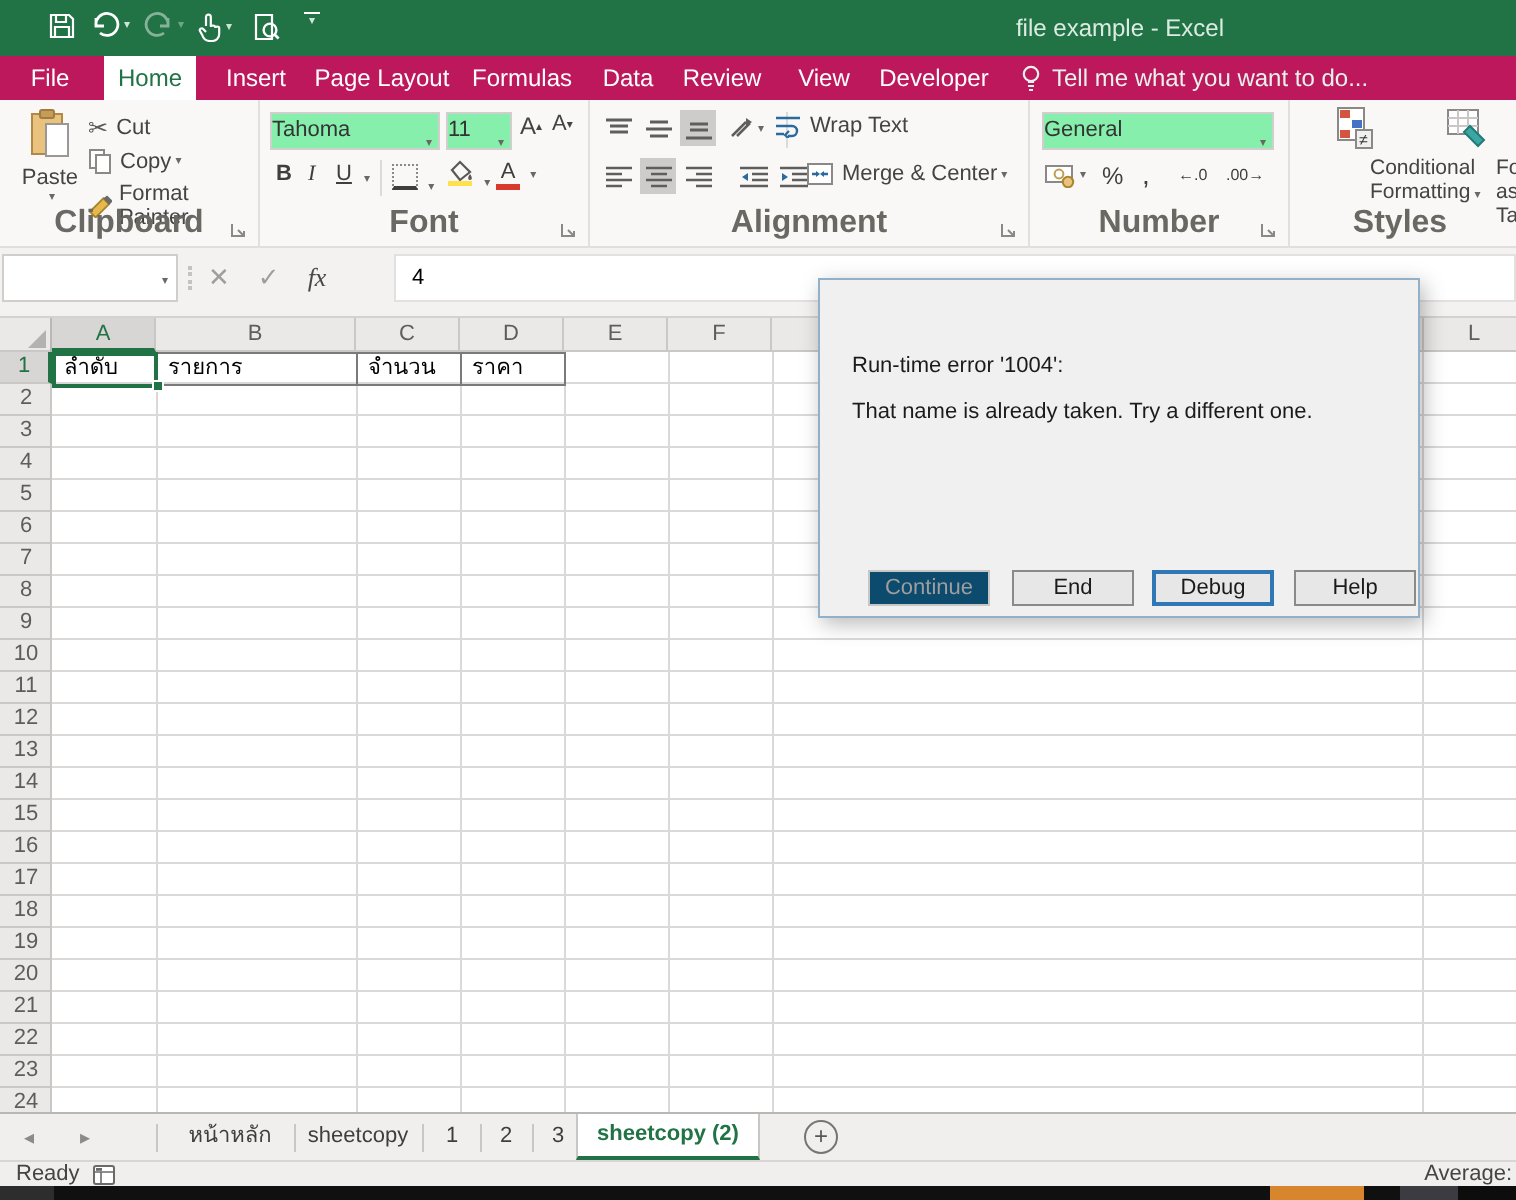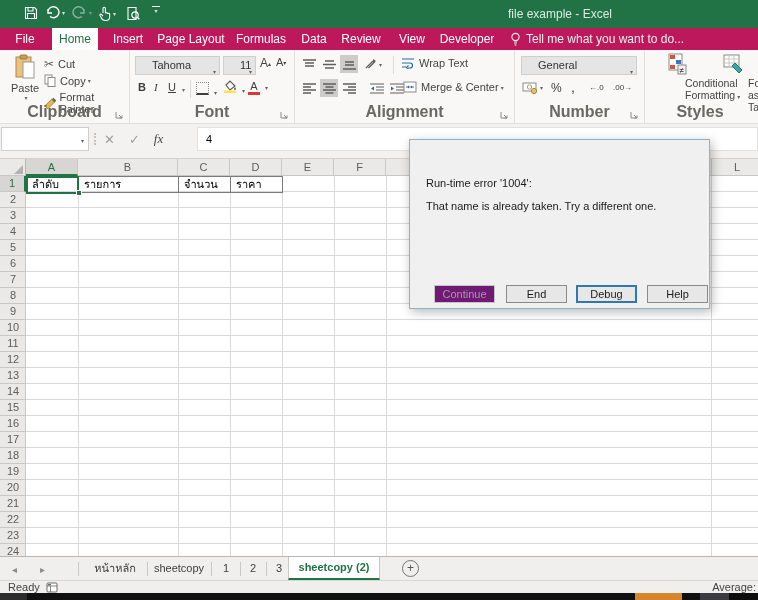--- a/index.html
+++ b/index.html
@@ -20,21 +20,21 @@
   #tellme { position:absolute; top:0; height:22px; line-height:22px; color:#e8f2ec; font-size:12px; }
 
   
   #ribbon { position:absolute; left:0; top:50px; width:758px; height:74px; background:#f9f8f7; border-bottom:1px solid #e1dfdd; }
   .grp { position:absolute; top:0; height:74px; border-right:1px solid #e2e0de; }
   .grp-label { position:absolute; bottom:3px; left:0; right:0; text-align:center; font-size:16px; color:#6a6862;font-weight:bold; }
   .launcher { position:absolute; bottom:4px; width:9px; height:9px; }
   .launcher svg { display:block; }
   .btn-lbl { font-size:11px; color:#444; }
   .dd { font-size:6px; color:#6a6862; margin-left:2px; }
-  .combo { position:absolute; background:#e5e5e5; border:1px solid #d1cfcd; height:19px; line-height:17px; padding-left:16px; color:#333; }
+  .combo { position:absolute; background:#86efac; border:1px solid #d1cfcd; height:19px; line-height:17px; padding-left:0; color:#333; }
   .combo .dd { position:absolute; right:3px; top:7px; }
   .ic-row { position:absolute; display:flex; align-items:center; }
   .sel { background:#cdcccb; }
   .alnbox { width:18px; height:18px; display:flex; align-items:center; justify-content:center; margin-right:2px; }
   .fmtbtn { position:absolute; display:flex; align-items:center; justify-content:center; }
   .bigbtn { position:absolute; top:3px; width:62px; text-align:center; }
   .bigbtn .t { font-size:10.5px; color:#444; line-height:12px;padding-left:39px; }
   .vsep { position:absolute; width:1px; background:#dcdbd9; }
 
   
@@ -63,21 +63,21 @@
   .cellbox { position:absolute; top:0; height:17px; border:1px solid #7b7a79; }
   #selbox { position:absolute; left:26px; top:0; width:53px; height:18px; border:2px solid #217346; background:transparent; }
   #fillhandle { position:absolute; left:76px; top:14px; width:6px; height:6px; background:#217346; border:1px solid #fff; }
 
   
   #dialog { position:absolute; left:409px; top:139px; width:301px; height:170px; background:#f0f0f0; border:1px solid #93b0c9; box-shadow:2px 3px 10px rgba(0,0,0,.28); z-index:50; }
   #dlg-titlebar { position:absolute; left:0; top:0; right:0; height:26px; background:#fff; }
   #dlg-title { position:absolute; left:16px; top:0; height:26px; line-height:26px; color:#1b1b1b; font-size:11.5px; }
   .dlg-line { position:absolute; left:16px; color:#1b1b1b; font-size:11px; }
   .dlg-btn { position:absolute; top:145px; width:61px; height:18px; line-height:16px; text-align:center; font-size:11px; background:#e7e7e7; border:1px solid #8a8a8a; color:#1b1b1b; cursor:default; }
-  .dlg-btn.disabled { background:#701a75; border-color:#c6c6c6; color:#9e9e9e; }
+  .dlg-btn.disabled { background:#0c4a6e; border-color:#c6c6c6; color:#9e9e9e; }
   .dlg-btn.focused { border:2px solid #2f78b5; line-height:14px; }
 
   
   #sheetbar { position:absolute; left:0; top:556px; width:758px; height:24px; background:#f0efee; border-top:1px solid #b9b7b5; }
   .snav { position:absolute; top:7px; color:#8c8b8a; font-size:10px; }
   .ssep { position:absolute; top:5px; width:1px; height:14px; background:#c8c7c6; }
   .stab { position:absolute; top:0; height:23px; line-height:23px; text-align:center; color:#3f3e3d; font-size:11px; cursor:default; }
   .stab.active { background:#fff; color:#217346; font-weight:bold; border-left:1px solid #c8c7c6; border-right:1px solid #c8c7c6; border-bottom:2px solid #217346; line-height:21px; }
   #newsheet { position:absolute; left:402px; top:3px; width:17px; height:17px; border:1px solid #767574; border-radius:50%; text-align:center; line-height:15px; color:#585756; font-size:12px; }
 
@@ -255,21 +255,21 @@
         </span>
       <span class="alnbox" style="width:26px">
           <svg width="13" height="12" viewBox="0 0 13 12">
             <path d="M2 10 L9 3 M4.5 10 L11 3.5" stroke="#5f5e5d" stroke-width="1.3"></path>
             <path d="M9 1 l3 2 -3 2" fill="#5f5e5d"></path>
           </svg>
           <span class="dd">▾</span>
         </span>
     </div>
     <div class="vsep" style="left:98px; top:6px; height:18px"></div>
-    <div class="ic-row" style="left:106px; top:7px">
+    <div class="ic-row" style="left:92px; top:7px">
       <svg width="14" height="12" viewBox="0 0 14 12" style="margin-right:4px">
           <path d="M1 2 h12 M1 6 h8 a2.5 2.5 0 1 1 0 5 h-2 M1 10 h4" fill="none" stroke="#2b6a9e" stroke-width="1.2"></path>
           <path d="M7.5 8.5 L5.5 10.5 l2 2" fill="none" stroke="#2b6a9e" stroke-width="1.1"></path>
         </svg>
       <span class="btn-lbl">Wrap Text</span>
     </div>
     <div class="ic-row" style="left:5px; top:29px">
       <span class="alnbox">
           <svg width="13" height="11" viewBox="0 0 13 11">
             <path d="M0 1 h13 M0 4 h8 M0 7 h13 M0 10 h8" stroke="#5f5e5d" stroke-width="1.3"></path>

